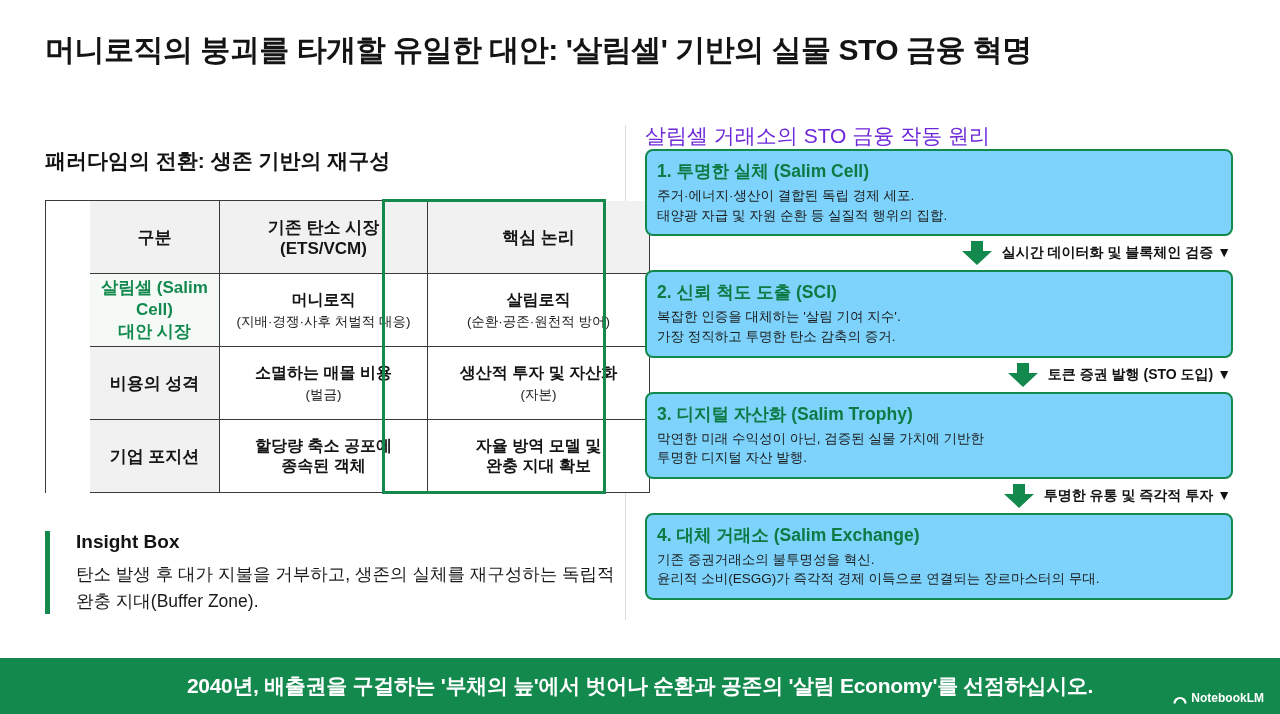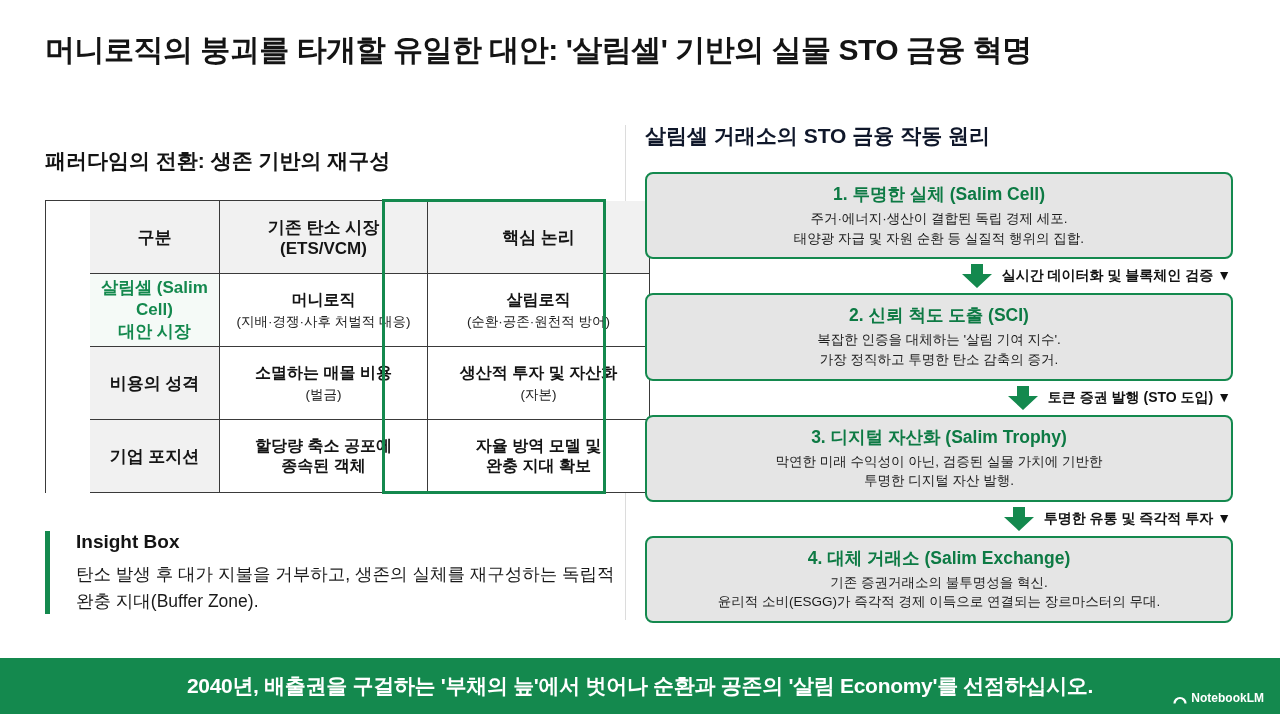--- a/index.html
+++ b/index.html
@@ -64,28 +64,26 @@
     pointer-events: none;
   }
 
   .insight { margin-top: 38px; border-left: 5px solid #14894E; padding-left: 26px; }
   .insight-title { font-size: 19px; font-weight: bold; color: #141414; margin-bottom: 8px; }
   .insight-body { font-size: 17.5px; line-height: 1.5; color: #1a1a1a; width: 548px; }
 
   
   .right-col { position: absolute; left: 645px; top: 122px; width: 588px; }
   .right-heading {
-    font-size: 21px; font-weight: bold; color: #0f172a; line-height: 1.3;
-    margin-bottom: 23px;
+    font-size: 21px; font-weight: normal; color: #6d28d9; line-height: 1.3;
   }
   .step {
     border: 2.5px solid #14894E;
     border-radius: 8px;
-    background: #e5e5e5;
-    text-align: center;
+    background: #7dd3fc;
     padding: 8px 10px 9px 10px;
   }
   .step-title { font-size: 17.5px; font-weight: bold; color: #0d7a44; margin-bottom: 3px; }
   .step-body { font-size: 13.5px; color: #1c1c1c; line-height: 1.45; }
   .arrow-row {
     height: 34px;
     display: flex; align-items: center; justify-content: flex-end;
     gap: 10px; padding-right: 2px;
   }
   .arrow-label { font-size: 14px; font-weight: bold; color: #111; }

